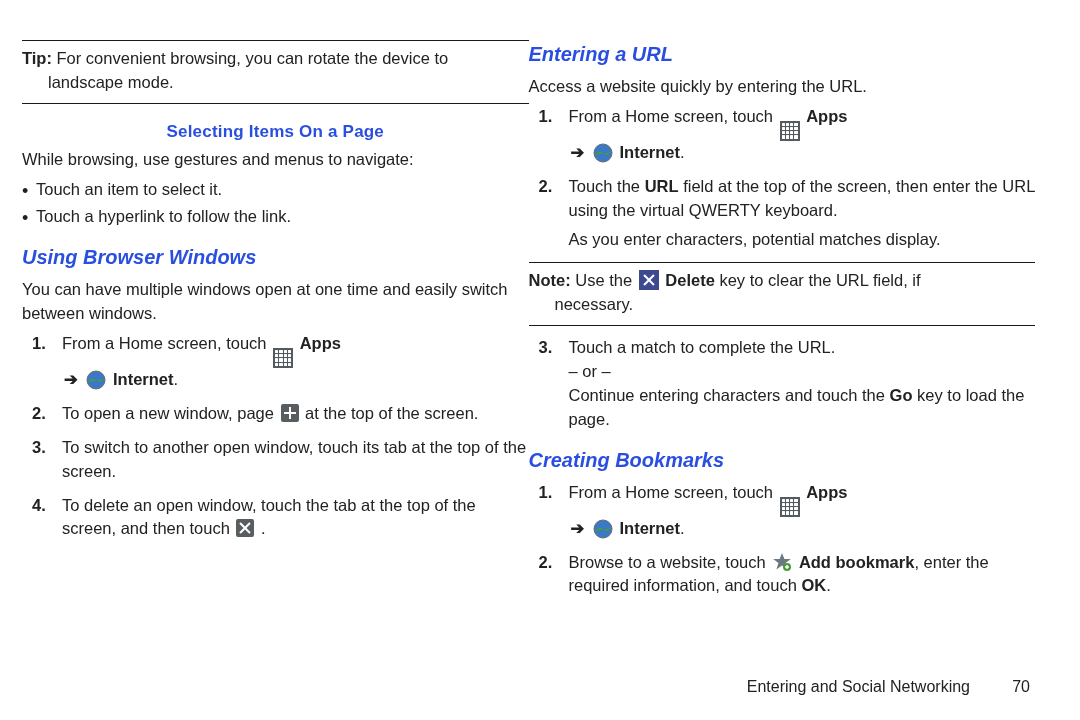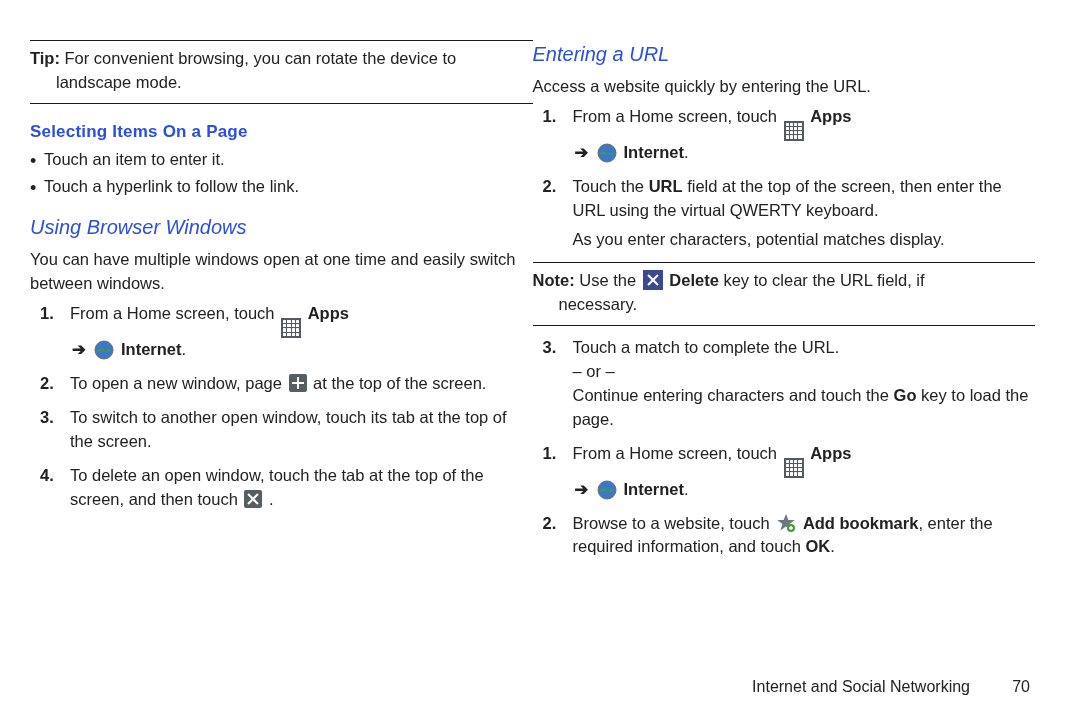--- a/index.html
+++ b/index.html
@@ -8,21 +8,21 @@
     width: 1080px;
     height: 720px;
     background: #fff;
     font-family: Arial, Helvetica, sans-serif;
     color: #222;
   }
   .page {
     width: 1080px;
     height: 720px;
     box-sizing: border-box;
-    padding: 40px 45px 30px 30px;
+    padding: 40px 45px 30px 22px;
     display: flex;
     flex-direction: row;
     position: relative;
   }
   .col {
     flex: 1 1 0;
     min-width: 0;
     font-size: 16.5px;
     line-height: 1.45;
   }
@@ -42,24 +42,25 @@
   }
   .tip-label, .note-label { font-weight: bold; }
   .indent { display: block; padding-left: 26px; }
   .h-sub {
     font-family: Arial, Helvetica, sans-serif;
     font-weight: bold;
     color: #2a4fe0;
     font-size: 17px;
     margin: 16px 0 4px 0;
     letter-spacing: 0.2px;
+    text-align: center;
   }
   .h-section {
     font-family: Arial, Helvetica, sans-serif;
-    font-weight: normal;
+    font-weight: bold;
     font-style: italic;
     color: #2a4fe0;
     font-size: 20px;
     margin: 14px 0 6px 0;
   }
   .para { margin: 2px 0 6px 0; }
   ul.bullets {
     list-style: none;
     margin: 4px 0 6px 0;
     padding: 0;
@@ -188,22 +189,23 @@
 
   <div class="col">
     <hr class="hr">
     <div class="tip">
       <span class="tip-label">Tip:</span><span> For convenient browsing, you can rotate the device to</span>
       <span class="indent">landscape mode.</span>
     </div>
     <hr class="hr-after">
 
     <div class="h-sub">Selecting Items On a Page</div>
+    <div class="para">While browsing, use gestures and menus to navigate:</div>
     <ul class="bullets">
-      <li>Touch an item to enter it.</li>
+      <li>Touch an item to select it.</li>
       <li>Touch a hyperlink to follow the link.</li>
     </ul>
 
     <div class="h-section">Using Browser Windows</div>
     <div class="para">You can have multiple windows open at one time and easily switch between windows.</div>
 
     <ol class="numlist">
       <li>
         <span class="num">1.</span>
         <span>From a Home screen, touch </span>
@@ -311,20 +313,21 @@
 
     <ol class="numlist" start="3">
       <li>
         <span class="num">3.</span>
         <span>Touch a match to complete the URL.</span><br>
         <span>– or –</span><br>
         <span>Continue entering characters and touch the </span><span class="b">Go</span><span> key to load the page.</span>
       </li>
     </ol>
 
+    <div class="h-section">Creating Bookmarks</div>
 
     <ol class="numlist">
       <li>
         <span class="num">1.</span>
         <span>From a Home screen, touch </span>
         <span class="icon icon-apps">
             <span></span>
             <span></span>
             <span></span>
             <span></span>
@@ -361,16 +364,16 @@
               <circle cx="15" cy="15" r="4" fill="#4a9c3a"></circle>
               <path d="M15 13 v4 M13 15 h4" stroke="#fff" stroke-width="1.4"></path>
             </svg>
         </span>
         <span class="b"> Add bookmark</span><span>, enter the required information, and touch </span><span class="b">OK</span><span>.</span>
       </li>
     </ol>
   </div>
 
   <div class="footer">
-    <span>Internet and Social Networking</span>
+    <span>Entering and Social Networking</span>
     <span class="pnum">70</span>
   </div>
 </div>
 
 </body></html>

